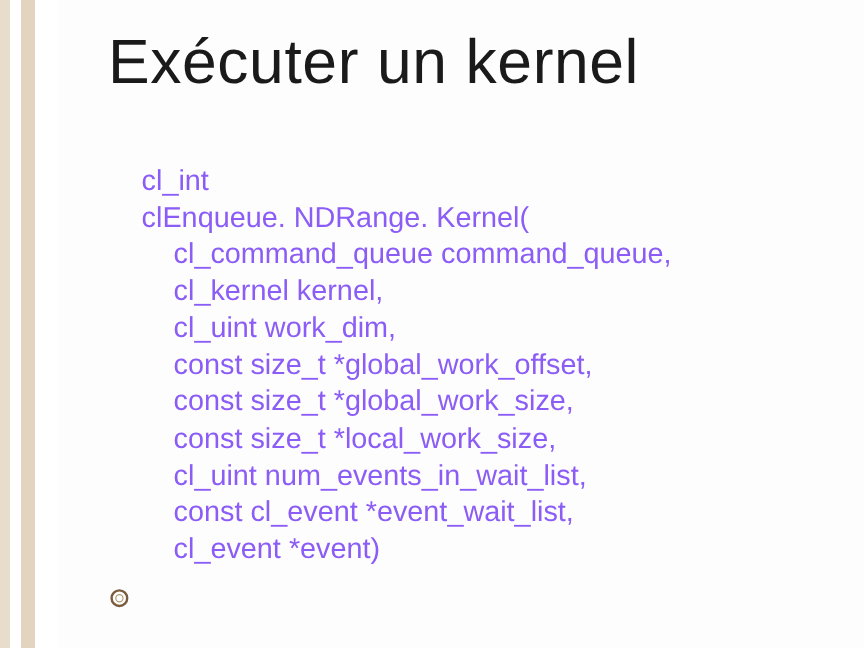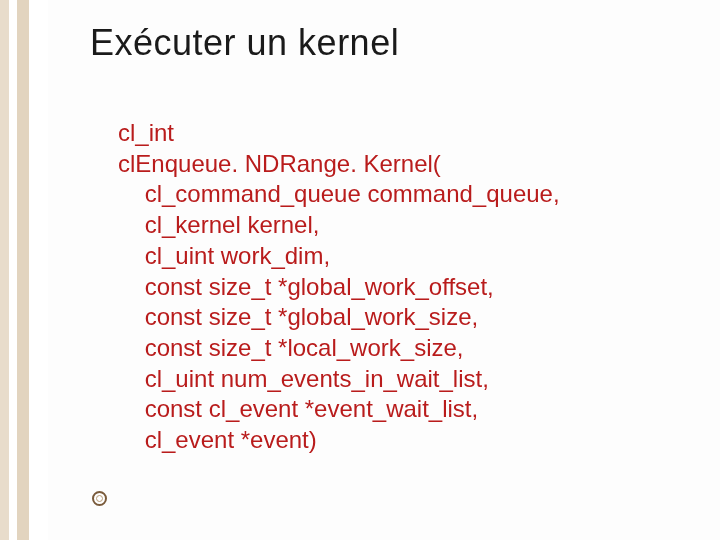--- a/index.html
+++ b/index.html
@@ -18,30 +18,30 @@
       #fff 18%, #fff 36%,
       #e2d4bf 36%, #e2d4bf 60%,
       #fff 60%, #fff 100%);
   }
   .slide {
     position: absolute;
     left: 0; right: 0; top: 0; bottom: 0;
     padding: 22px 30px 30px 90px;
   }
   .title {
-    font-size: 36px;
+    font-size: 52px;
     color: #1a1a1a;
     font-weight: 400;
     margin-bottom: 54px;
     letter-spacing: 0.5px;
   }
   .code {
     font-size: 24px;
     line-height: 1.28;
-    color: #b91c1c;
+    color: #8b5cf6;
     font-family: Arial, Helvetica, sans-serif;
     white-space: pre;
     padding-left: 28px;
   }
   .bullet {
     position: absolute;
     left: 92px;
     bottom: 34px;
     width: 15px; height: 15px;
     border: 2px solid #7a5b3b;

